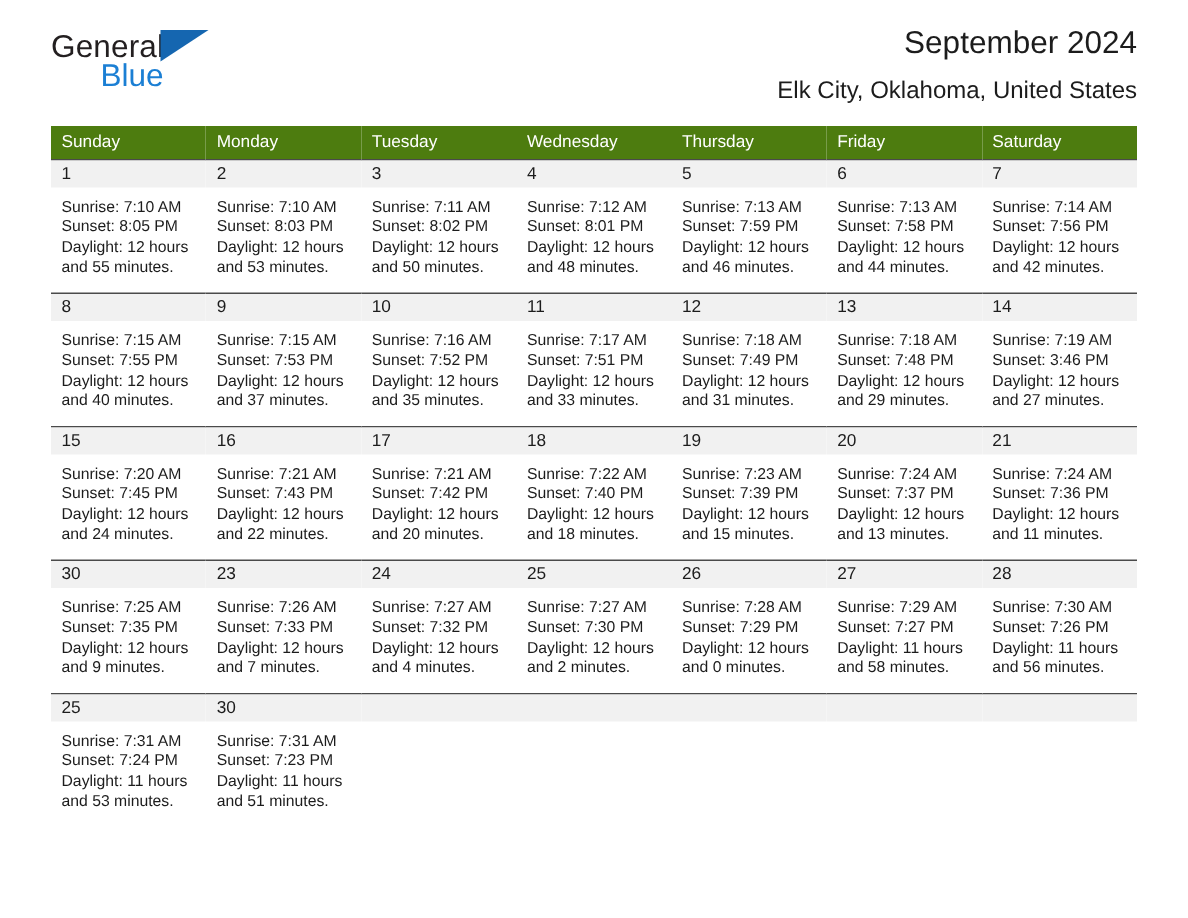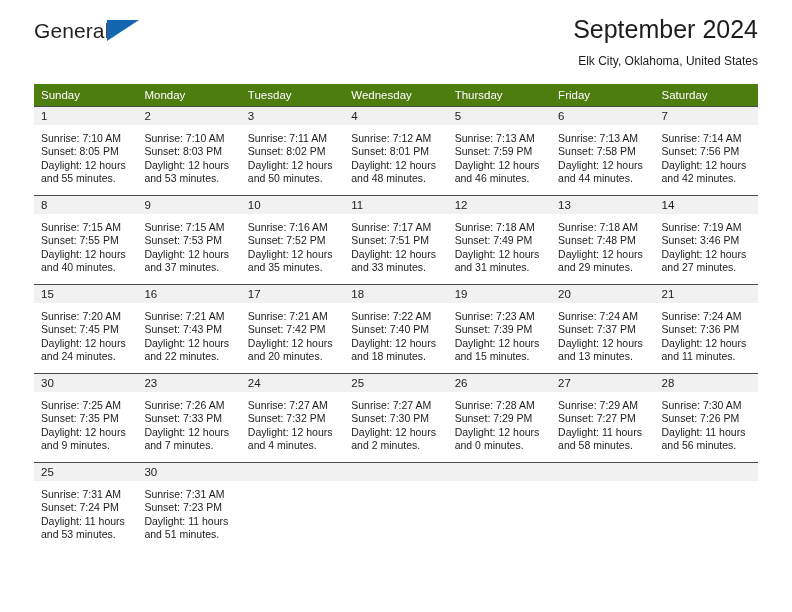--- a/index.html
+++ b/index.html
@@ -60,28 +60,28 @@
     margin-top: -3px;
     margin-left: 33px;
   }
   .title-block {
     position: absolute;
     right: 0;
     top: 14px;
     text-align: right;
   }
   .cal-title {
-    font-size: 25px;
+    font-size: 21px;
     font-weight: normal;
     color: #1c1c1c;
     line-height: 30px;
     margin: 0;
   }
   .cal-subtitle {
-    font-size: 12px;
+    font-size: 16px;
     color: #1c1c1c;
     line-height: 18px;
     margin: 8px 0 0 0;
   }
 
   
   .calendar {
     margin: 12px 34px 0 34px;
     width: 724px;
     border-collapse: collapse;
@@ -137,20 +137,21 @@
 </style>
 </head>
 <body>
 
 <div class="page">
 
   <div class="header">
 
     <div class="logo">
       <span class="logo-general">General</span><span class="logo-tri"></span>
+      <span class="logo-blue">Blue</span>
     </div>
 
     <div class="title-block">
       <h1 class="cal-title">September 2024</h1>
       <p class="cal-subtitle">Elk City, Oklahoma, United States</p>
     </div>
 
   </div>
 
   <table class="calendar">

